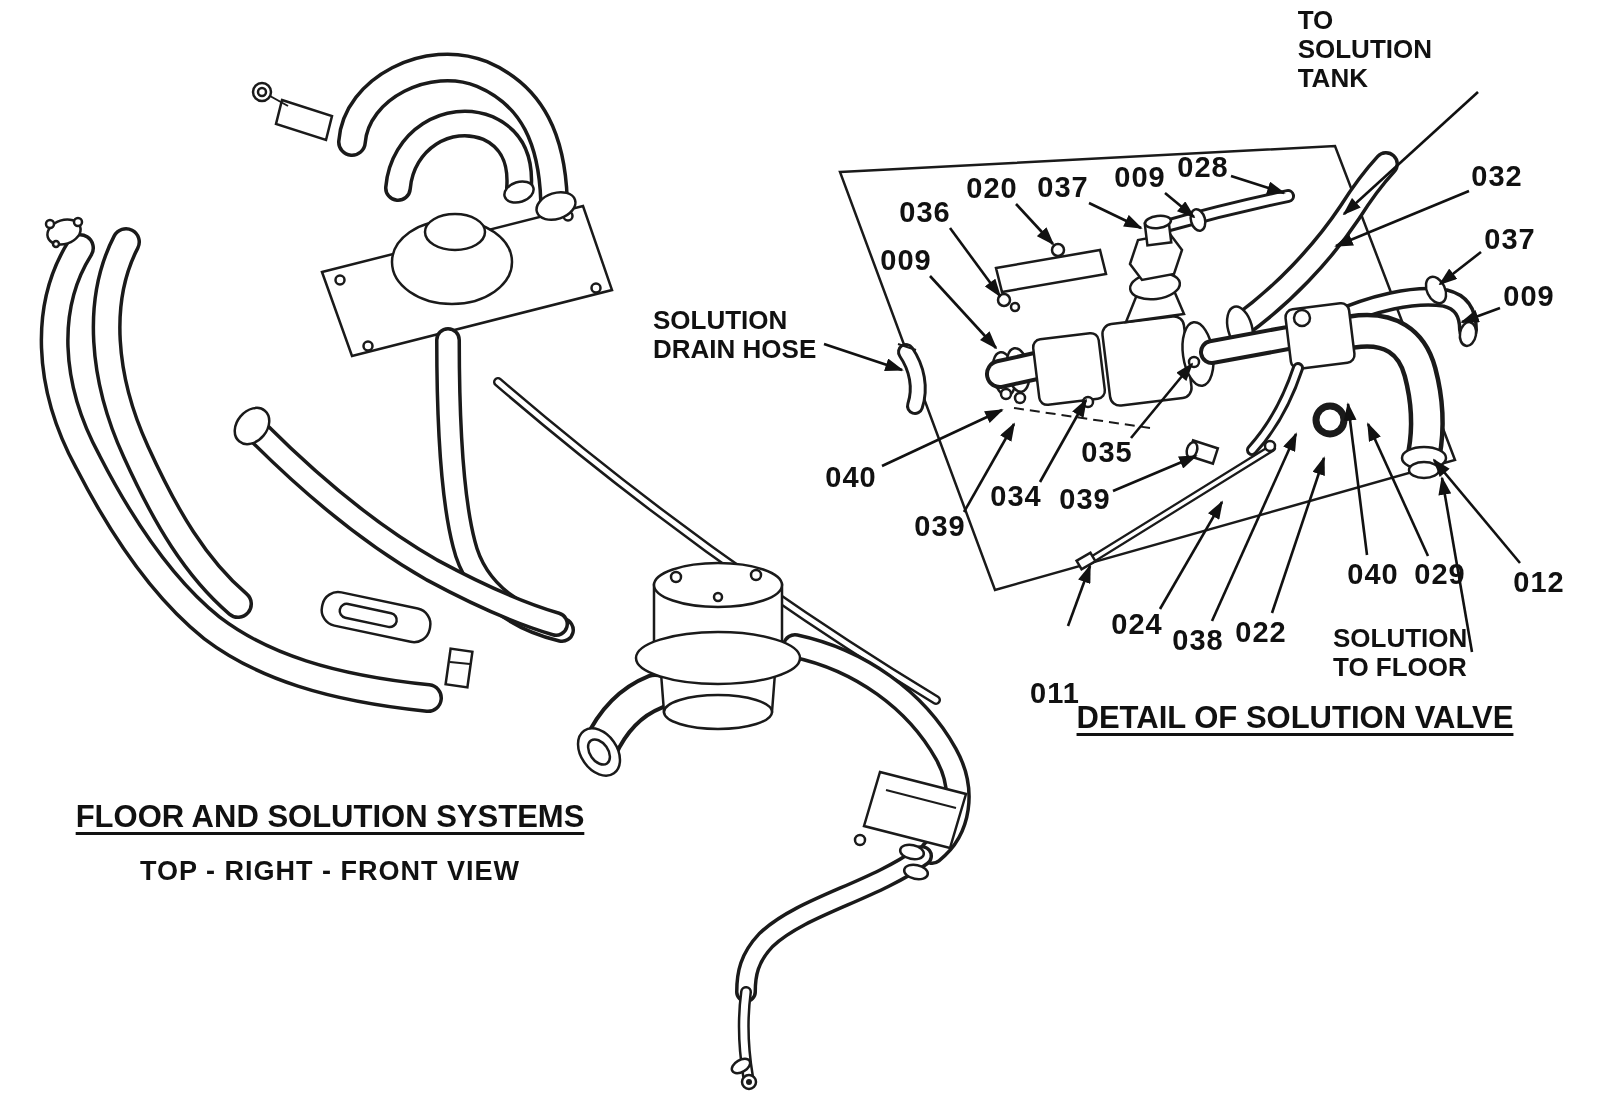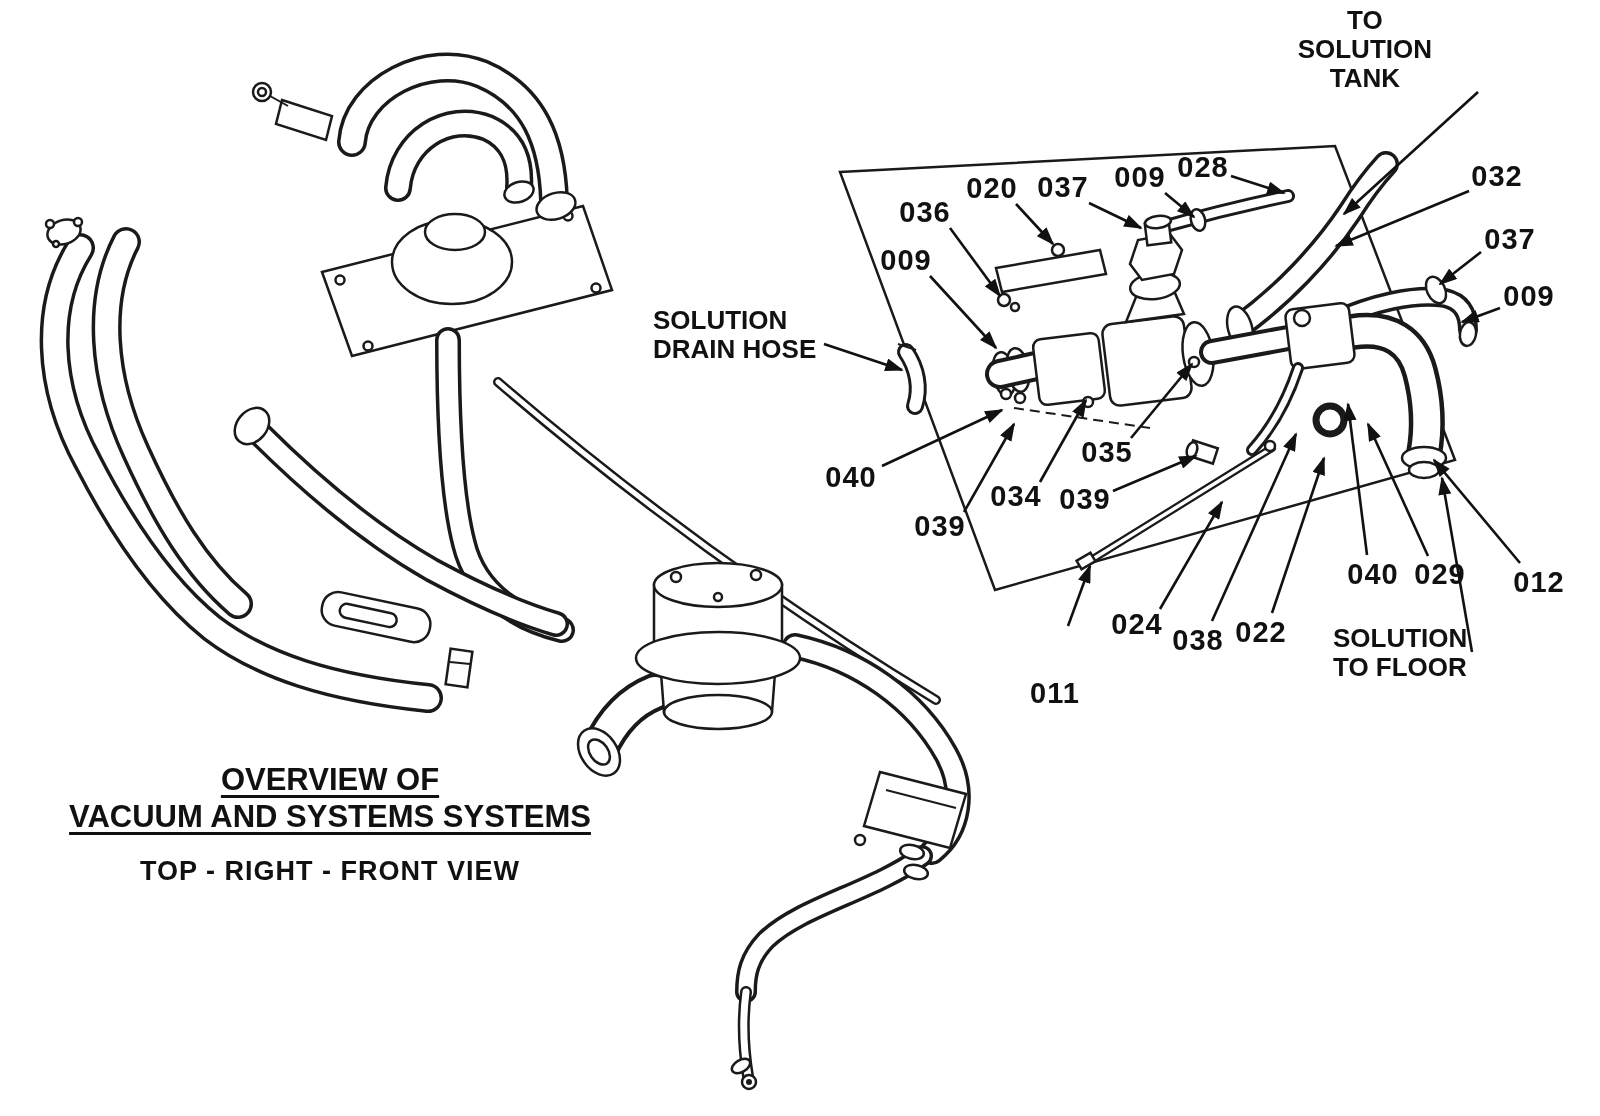--- a/index.html
+++ b/index.html
@@ -244,28 +244,28 @@
       <div class="callout" style="left: 1107px; top: 452px;">035</div>
       <div class="callout" style="left: 1055px; top: 645px; margin-top: 48px;">011</div>
       <div class="callout" style="left: 1137px; top: 624px;">024</div>
       <div class="callout" style="left: 1198px; top: 640px;">038</div>
       <div class="callout" style="left: 1261px; top: 632px;">022</div>
       <div class="callout" style="left: 1373px; top: 574px;">040</div>
       <div class="callout" style="left: 1440px; top: 574px;">029</div>
       <div class="callout" style="left: 1539px; top: 582px;">012</div>
     </div>
 
-<div class="ann" style="right:168px;top:6px;text-align:center;">TO
+<div class="ann" style="right:168px;top:6px;text-align:left;">TO
 SOLUTION
 TANK</div>
 
 <div class="ann" style="left:653px;top:306px;">SOLUTION
 DRAIN HOSE</div>
 
 <div class="ann" style="left:1333px;top:624px;">SOLUTION
 TO FLOOR</div>
 
-<div class="title u" style="left:30px;top:762px;width:600px;font-size:31px;">OVERVIEW OF</div>
-<div class="title u" style="left:30px;top:799px;width:600px;font-size:31px;">VACUUM AND SYSTEMS SYSTEMS</div>
+<div class="title u" style="left:30px;top:799px;width:600px;font-size:31px;">FLOOR AND SOLUTION SYSTEMS</div>
 <div class="title" style="left:30px;top:856px;width:600px;font-size:27px;letter-spacing:1px;">TOP - RIGHT - FRONT VIEW</div>
 
+<div class="title u" style="left:1055px;top:700px;width:480px;font-size:31px;">DETAIL OF SOLUTION VALVE</div>
 
 </div>
 
 </body></html>

